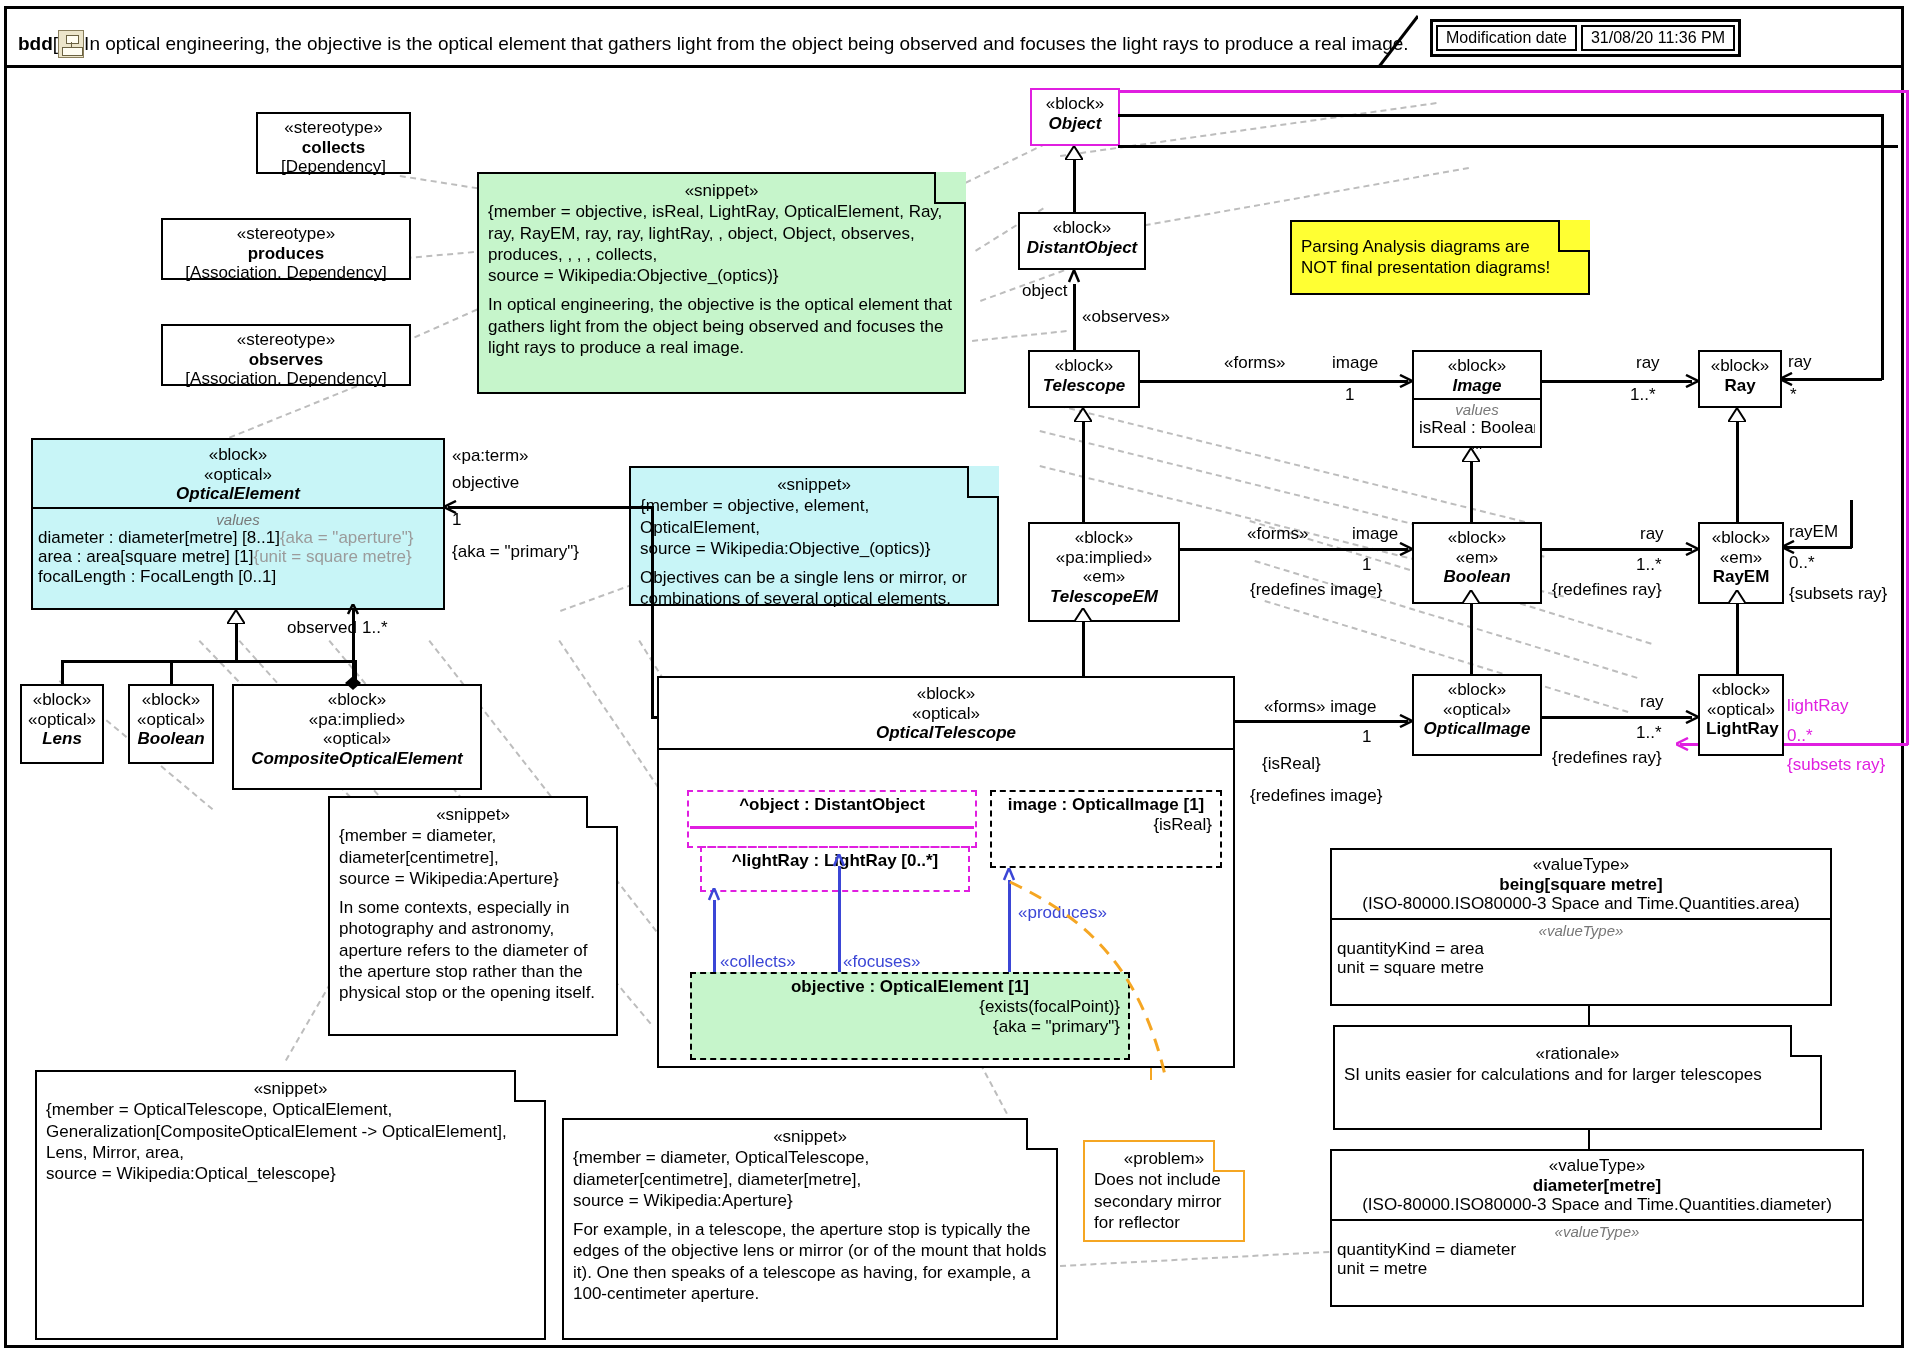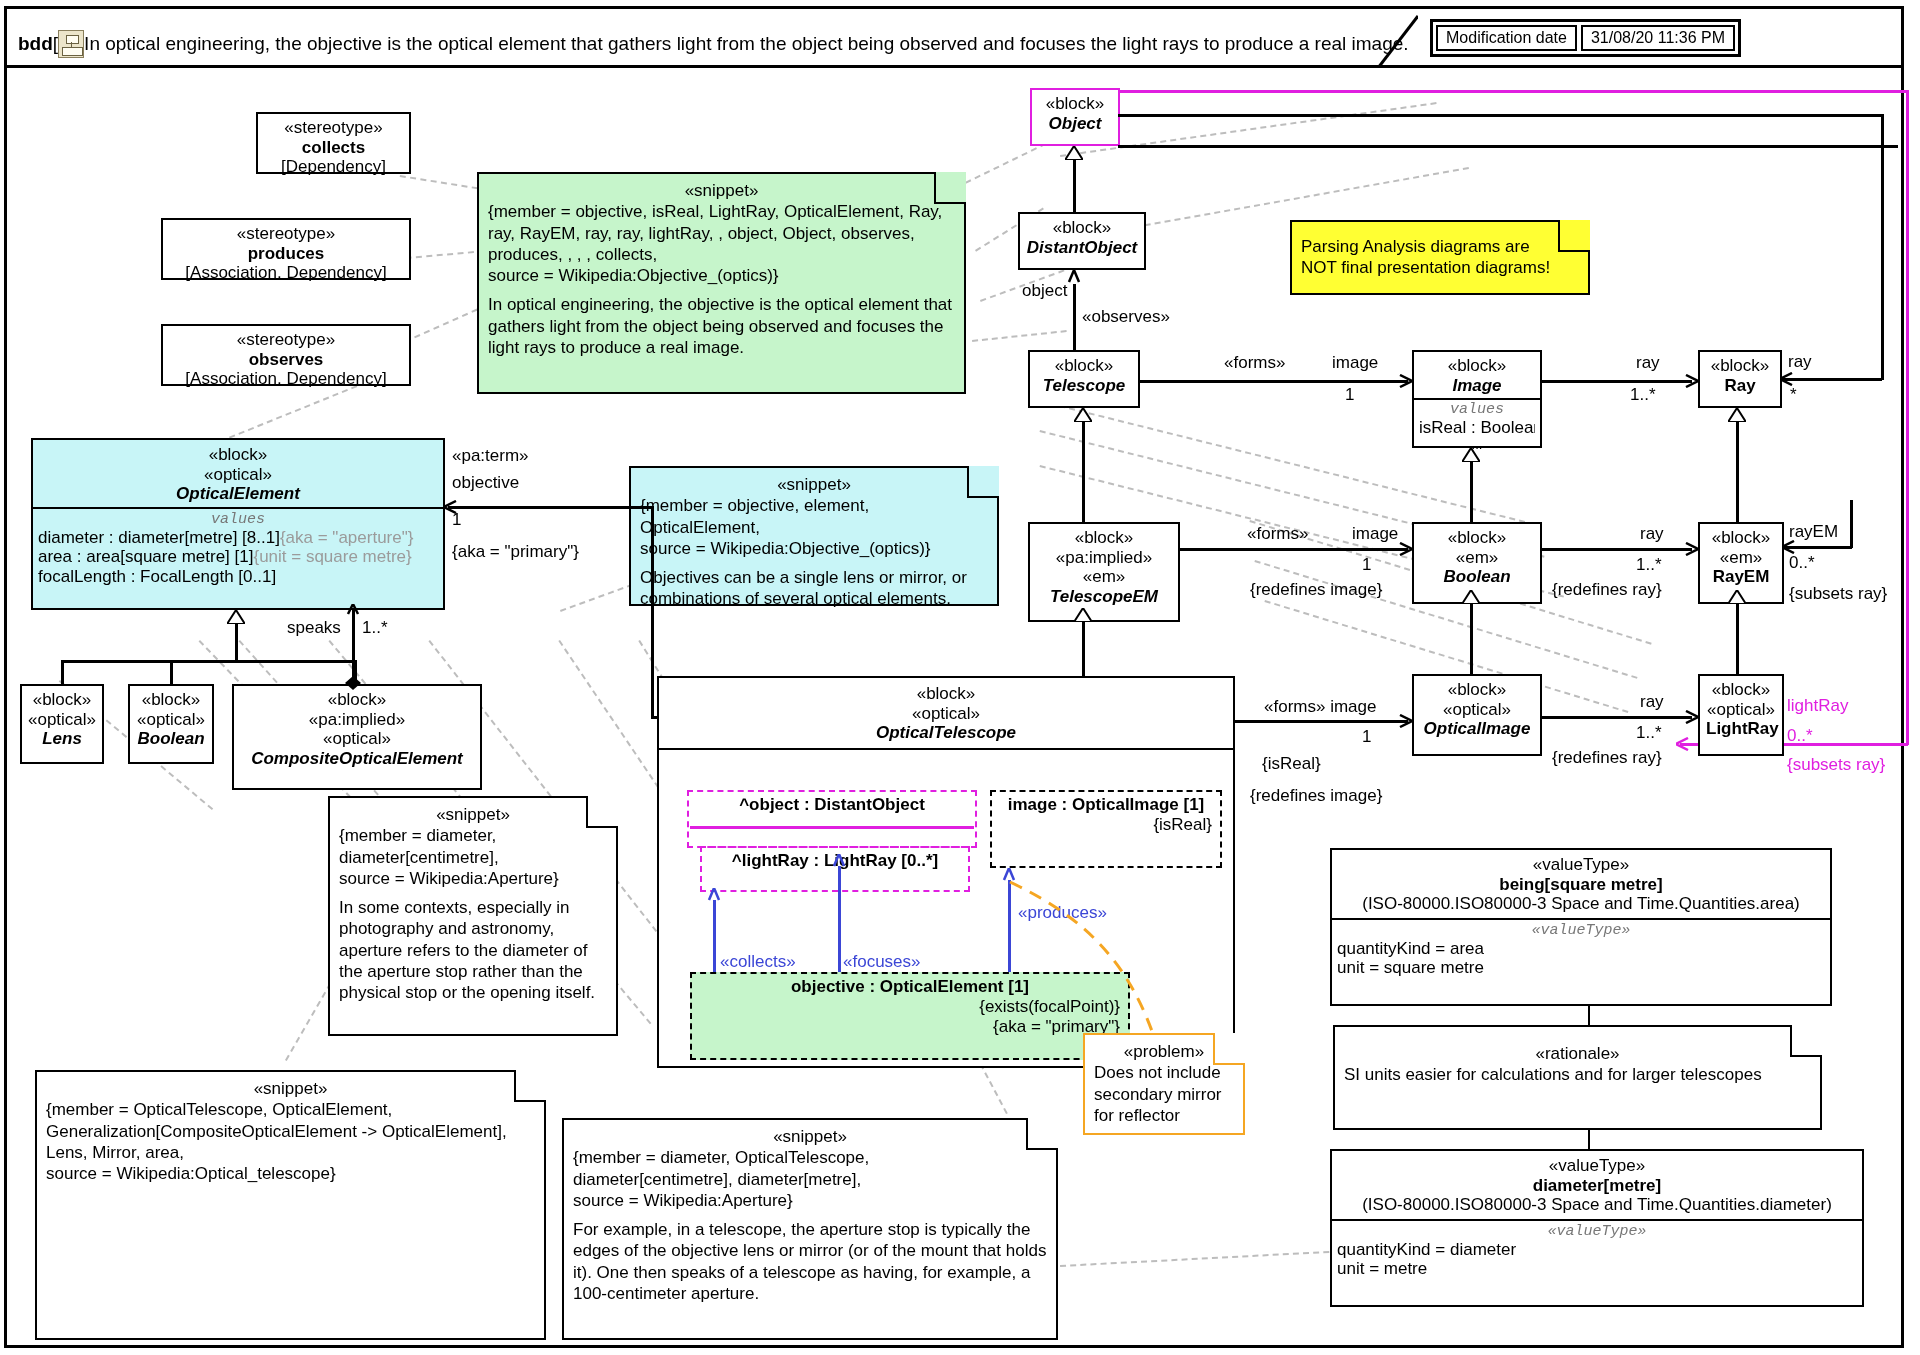--- a/index.html
+++ b/index.html
@@ -22,21 +22,21 @@
 
   .moddate{position:absolute;left:1430px;top:19px;border:3px solid #000;padding:3px;display:flex;gap:4px;background:#fff;}
   .moddate div{border:2px solid #000;padding:2px 8px;font-size:16px;white-space:nowrap;}
 
   
   .blk{position:absolute;box-sizing:border-box;border:2.5px solid #000;background:#fff;text-align:center;font-size:17px;line-height:1.15;}
   .blk .kw{display:block;}
   .blk .nm{display:block;font-weight:bold;font-style:italic;}
   .blk .nm-up{display:block;font-weight:bold;}
   .cmp{border-top:2.5px solid #000;text-align:left;padding:2px 5px;font-size:17px;}
-  .cmp .vl{display:block;text-align:center;font-style:italic;color:#777;font-size:15px;font-family:Liberation Mono, monospace;}
+  .cmp .vl{display:block;text-align:center;font-style:italic;color:#777;font-size:15px;}
 
   .cyan{background:#c8f5f7;}
   .magenta-b{border-color:#e01fe0;}
   .hdrpad{padding:4px 6px;}
 
   
   .note{position:absolute;box-sizing:border-box;font-size:17px;line-height:1.25;background:#fff;
         border:2px solid #000;}
   .note .fold{position:absolute;right:-2px;top:-2px;width:30px;height:30px;background:#fff;
         border-left:2px solid #000;border-bottom:2px solid #000;transform:none;}
@@ -228,21 +228,21 @@
   <div class="arrw" style="left:346px;top:604px;">
     <svg width="14" height="14" viewBox="0 0 14 14">
         <path d="M7 0 L12 10 M7 0 L2 10" stroke="#000" stroke-width="2.5" fill="none"></path>
       </svg>
   </div>
   <div class="diamond" style="left:345px;top:676px;">
     <svg width="16" height="14" viewBox="0 0 16 14">
         <path d="M8 0 L16 7 L8 14 L0 7 Z" fill="#000"></path>
       </svg>
   </div>
-  <div class="lbl" style="left:287px;top:618px;">speaks</div>
+  <div class="lbl" style="left:287px;top:618px;">observed</div>
   <div class="lbl" style="left:362px;top:618px;">1..*</div>
 
   <div class="ln" style="left:448px;top:506px;width:205px;height:2.5px;"></div>
   <div class="ln" style="left:651px;top:506px;width:2.5px;height:210px;"></div>
   <div class="ln" style="left:651px;top:716px;width:62px;height:2.5px;"></div>
   <div class="arrw" style="left:444px;top:500px;">
     <svg width="16" height="14" viewBox="0 0 16 14">
         <path d="M0 7 L12 1 M0 7 L12 13" stroke="#000" stroke-width="2.5" fill="none"></path>
       </svg>
   </div>
@@ -515,21 +515,21 @@
         <path d="M7 0 L12 12 M7 0 L2 12" stroke="#3b46d6" stroke-width="2.5" fill="none"></path>
       </svg>
   </div>
   <div class="lbl lbl-blue" style="left:1018px;top:903px;">«produces»</div>
 
   <svg style="position:absolute;left:1000px;top:880px;width:220px;height:200px;">
     <path d="M10 2 C 90 40, 140 90, 165 195" stroke="#f5a623" stroke-width="3" fill="none" stroke-dasharray="13,9"></path>
   </svg>
   <div class="ln ora" style="left:1150px;top:1068px;width:2px;height:12px;background:#f5a623;"></div>
 
-  <div class="note note-orange" style="left:1083px;top:1033px;width:162px;height:102px;">
+  <div class="note note-orange" style="left:1083px;top:1140px;width:162px;height:102px;">
     <div class="fold"></div>
     <div class="note-inner">
       <div class="ctr">«problem»</div>
       <div>Does not include secondary mirror for reflector</div>
     </div>
   </div>
 
   <div class="note" style="left:328px;top:796px;width:290px;height:240px;">
     <div class="fold"></div>
     <div class="note-inner">

